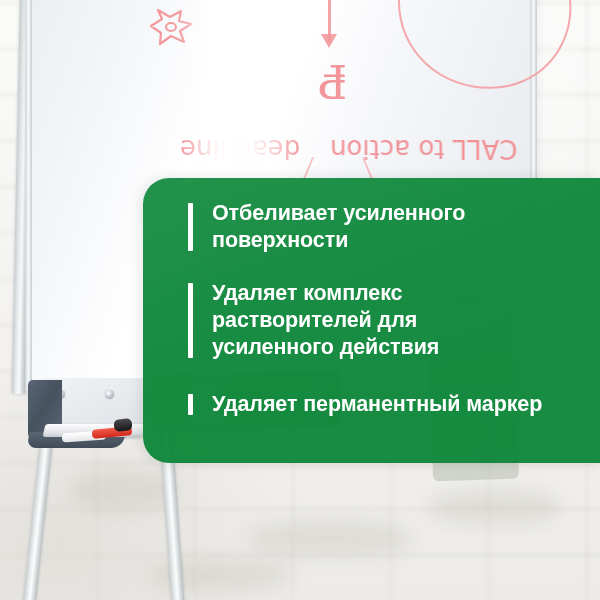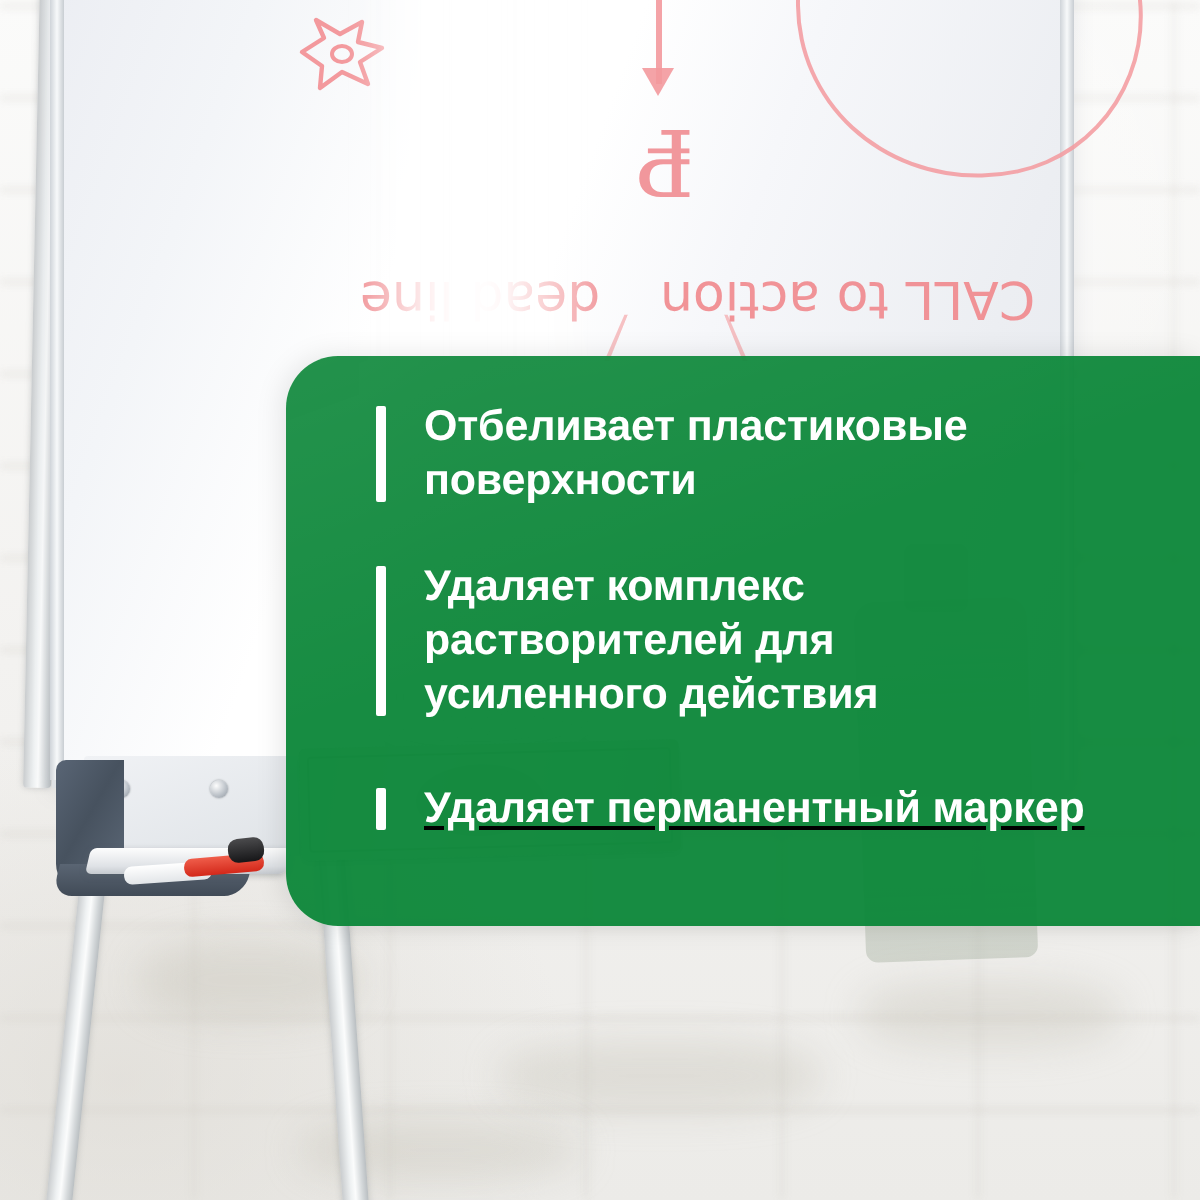--- a/index.html
+++ b/index.html
@@ -313,21 +313,21 @@
     position: absolute;
     left: 45px;
     top: 22px;
     right: 12px;
   }
   .bullet {
     position: relative;
     padding-left: 24px;
     margin-bottom: 26px;
   }
-  .bullet:last-child { margin-bottom: 0; text-decoration: underline; }
+  .bullet:last-child { margin-bottom: 0; }
   .bullet::before {
     content: "";
     position: absolute;
     left: 0;
     top: 3px;
     bottom: 3px;
     width: 5px;
     background: #ffffff;
     border-radius: 1px;
   }
@@ -397,21 +397,21 @@
     <div class="note-100">100</div>
   </div>
   <div class="bottle-neck"></div>
   <div class="bottle"></div>
 
   <div class="panel">
     <div class="panel-sheen"></div>
     <div class="bullets">
 
       <div class="bullet">
-        <p class="bullet-text b1">Отбеливает пластиковые поверхности</p>
+        <p class="bullet-text b1">Отбеливает усиленного поверхности</p>
       </div>
 
       <div class="bullet">
         <p class="bullet-text b2">Удаляет комплекс растворителей для усиленного действия</p>
       </div>
 
       <div class="bullet">
         <p class="bullet-text b3">Удаляет перманентный маркер</p>
       </div>
 

